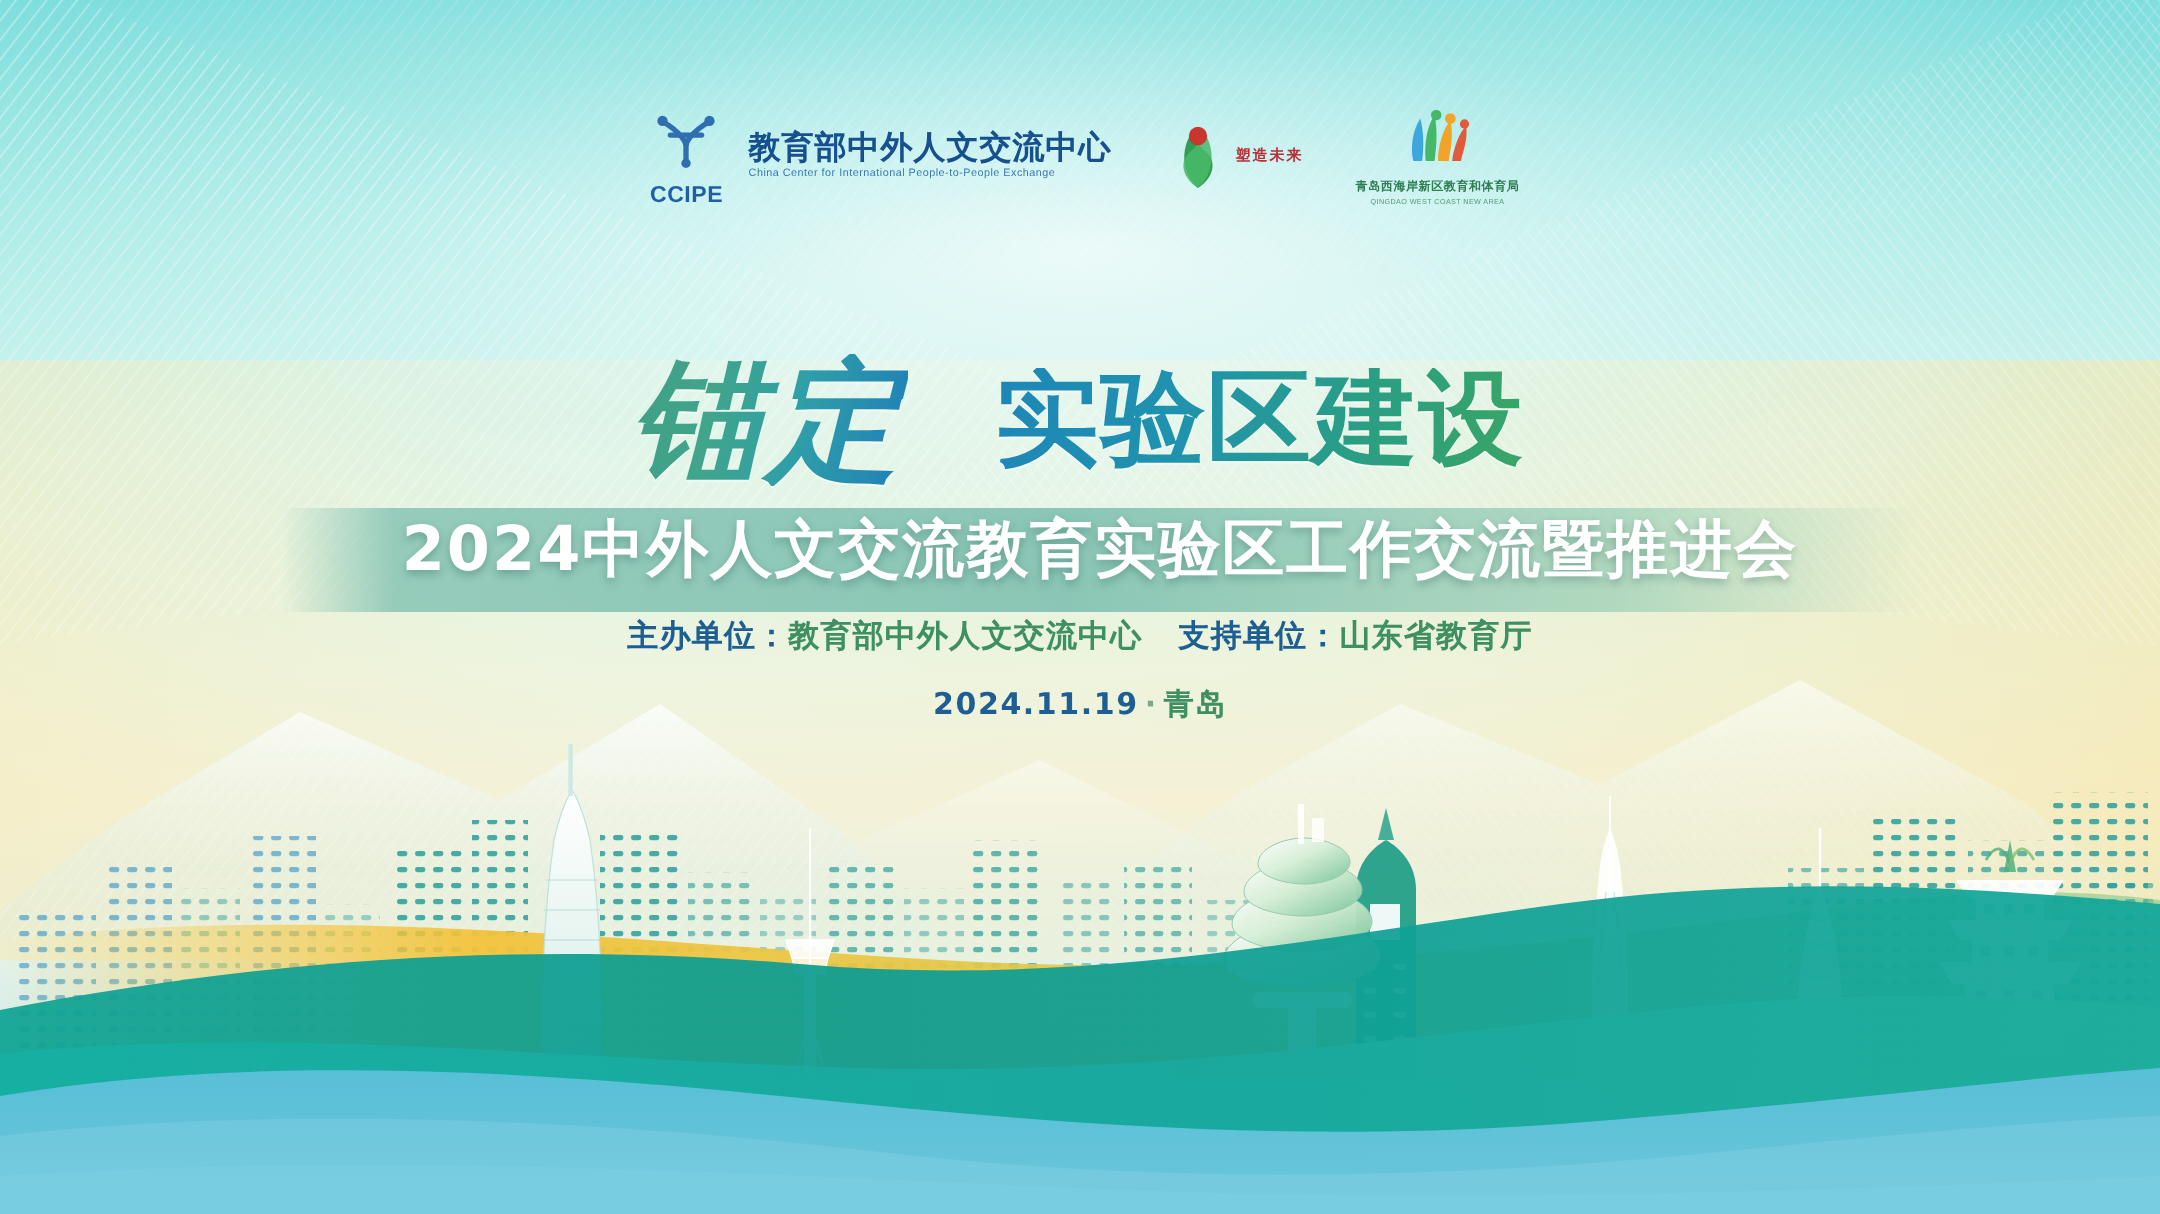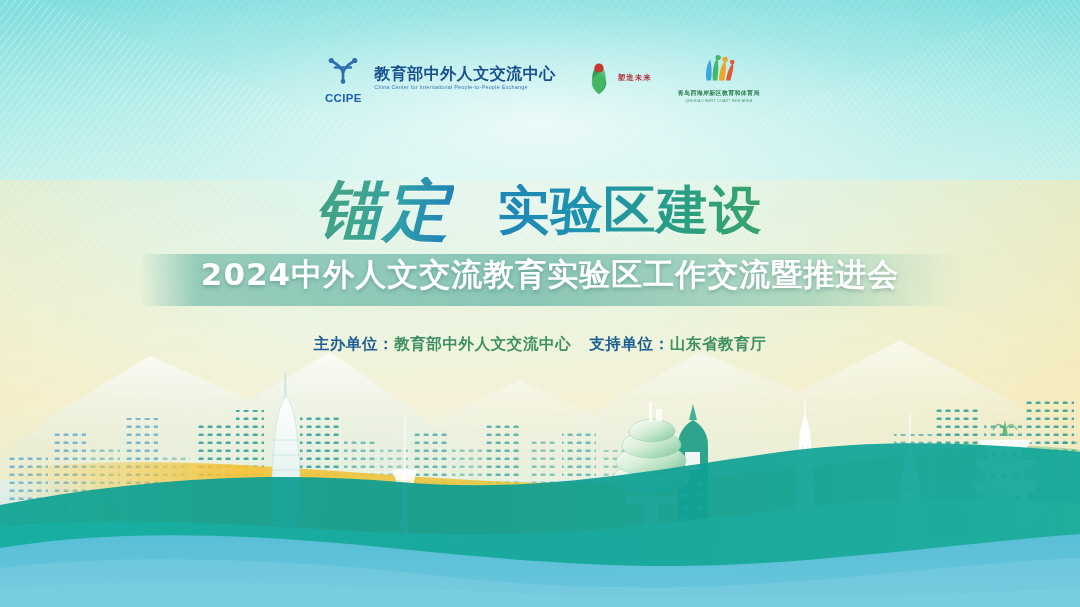--- a/index.html
+++ b/index.html
@@ -75,21 +75,21 @@
                rgba(118,188,172,.82) 48%,rgba(140,200,176,.6) 82%,rgba(170,210,180,0) 100%);
     display:flex;align-items:flex-start;justify-content:center;margin-top:21px;
   }
   #subtitle-text{
     font-family:"DejaVu Sans","Liberation Sans",sans-serif;
     font-size:31px;font-weight:700;color:#ffffff;letter-spacing:1px;white-space:nowrap;
     text-shadow:0 2px 4px rgba(30,90,80,.35);
   }
 
   
-  #orgs{position:absolute;left:0;top:303px;width:1080px;z-index:38;text-align:center;margin-top:26px;}
+  #orgs{position:absolute;left:0;top:303px;width:1080px;z-index:38;text-align:center;}
   .org-line{
     font-family:"DejaVu Sans","Liberation Sans",sans-serif;
     font-size:15.5px;font-weight:700;letter-spacing:.6px;line-height:30px;white-space:nowrap;
   }
   .lbl-blue{color:#1d5f92;}
   .lbl-green{color:#3e8f62;}
   .org-gap{display:inline-block;width:18px;}
   #date-line{
     margin-top:10px;font-size:15px;font-weight:700;letter-spacing:.8px;
     font-family:"DejaVu Sans","Liberation Sans",sans-serif;
@@ -444,15 +444,18 @@
   </div>
 
   <div id="subtitle-band">
     <div id="subtitle-text">2024中外人文交流教育实验区工作交流暨推进会</div>
   </div>
 
   <div id="orgs">
     <div class="org-line">
       <span class="lbl-blue">主办单位：</span><span class="lbl-green">教育部中外人文交流中心</span><span class="org-gap"></span><span class="lbl-blue">支持单位：</span><span class="lbl-green">山东省教育厅</span>
     </div>
+    <div id="date-line">
+      <span class="d">2024.11.19</span><span class="dot">·</span><span class="c">青岛</span>
+    </div>
   </div>
 
 </div>
 
 </body></html>

